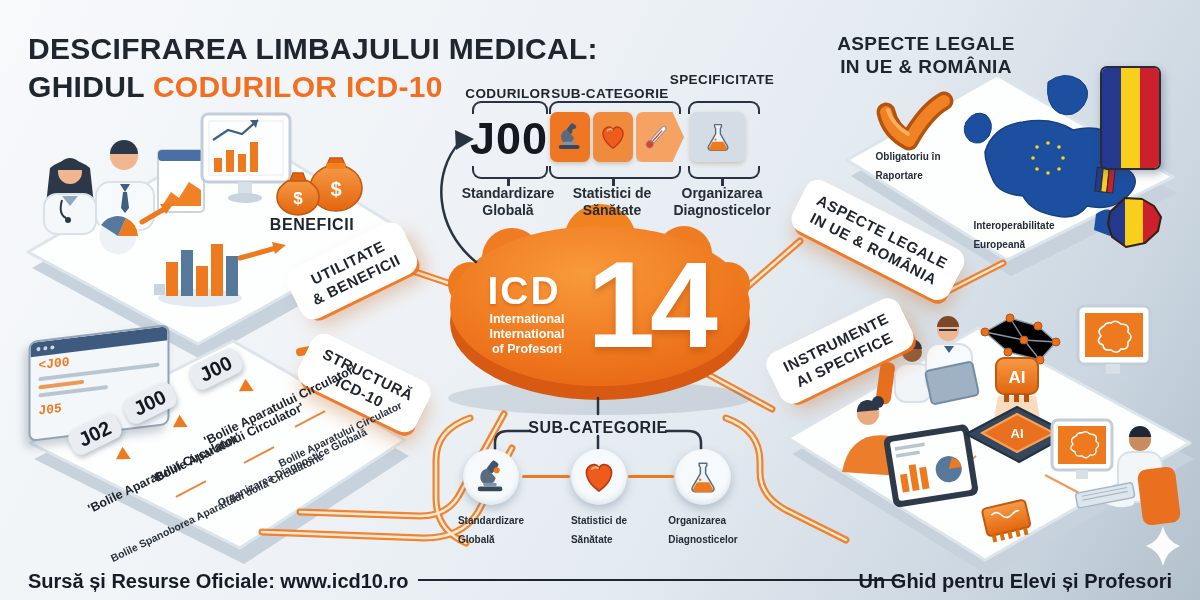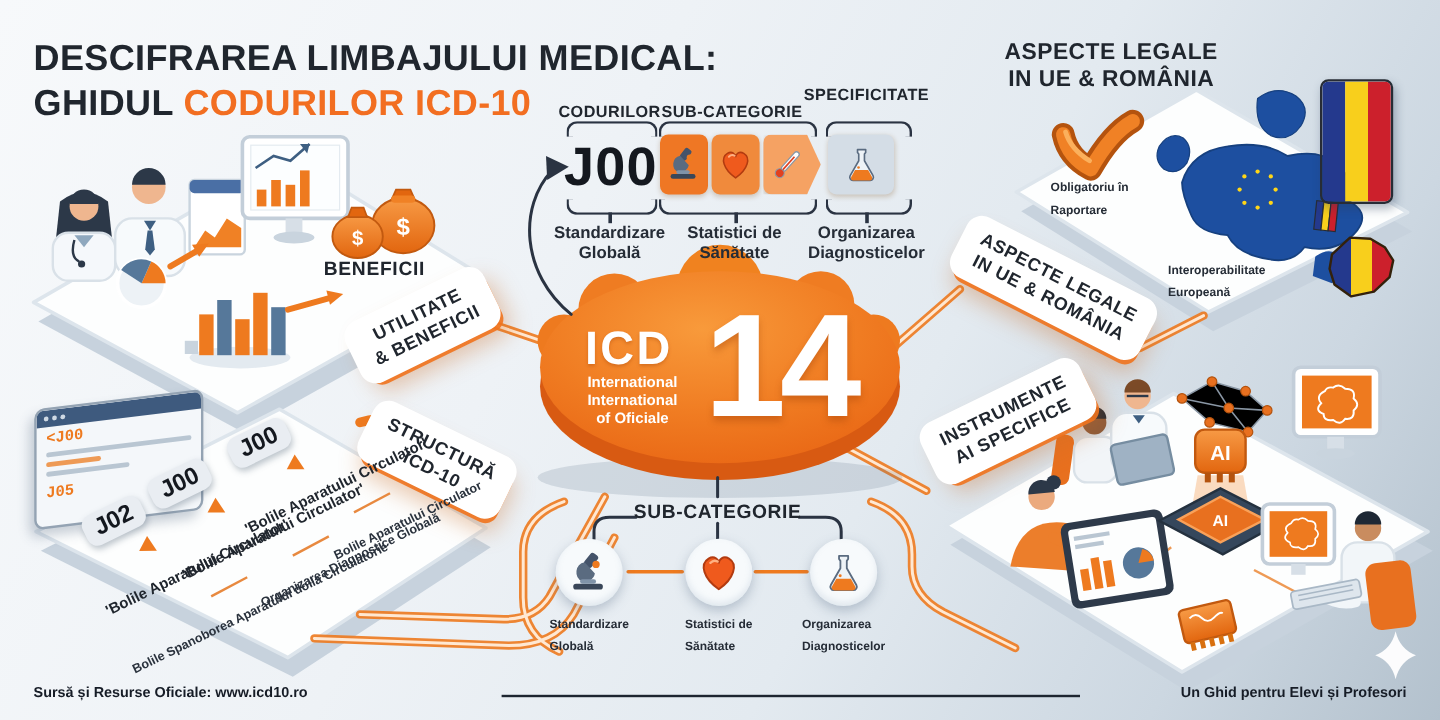--- a/index.html
+++ b/index.html
@@ -31,21 +31,21 @@
   .deco{font-size:16px;font-weight:900;letter-spacing:.6px;color:#20262e;white-space:nowrap;}
   .chip{background:#e9edf2;border-radius:9px;padding:2px 10px;font-size:20px;font-weight:900;color:#14181f;
     box-shadow:0 3px 5px rgba(70,90,110,.35);white-space:nowrap;}
   .slabel{font-size:12.5px;font-weight:800;line-height:14px;text-align:center;color:#20262e;white-space:nowrap;}
   .ssub{font-size:10.5px;font-weight:700;line-height:12px;text-align:center;color:#2a323d;white-space:nowrap;}
   .sdiv{width:2px;height:34px;background:#e8893f;}
   .oarrow{width:0;height:0;border-left:13px solid #ee7a1f;border-top:7px solid transparent;border-bottom:7px solid transparent;}
   .subhead{font-size:16px;font-weight:900;letter-spacing:.5px;color:#20262e;white-space:nowrap;}
   .circ{width:56px;height:56px;border-radius:50%;background:#f7fafc;box-shadow:0 4px 10px rgba(90,110,135,.35),inset 0 -3px 5px rgba(160,180,200,.25);display:flex;align-items:center;justify-content:center;}
   .oline{height:3px;background:#ee7a1f;border-radius:2px;}
-  .footer{font-size:12px;font-weight:600;color:#161c26;white-space:nowrap;}
+  .footer{font-size:20px;font-weight:600;color:#161c26;white-space:nowrap;}
   .footer b{font-weight:800;}
   .browser{width:138px;height:96px;background:#f4f7fa;border:2px solid #94a3b3;border-radius:8px;overflow:hidden;
     transform:rotate(-7deg) skewX(-7deg);box-shadow:-4px 6px 10px rgba(80,100,125,.3);}
   .browser .bar{height:14px;background:#3e5a7e;display:flex;align-items:center;gap:3px;padding:0 6px;}
   .browser .dot{width:4px;height:4px;border-radius:50%;background:#cfd9e4;}
   .codeline{font-family:"Liberation Mono",monospace;font-size:13px;font-weight:700;color:#ee7a1f;padding:2px 8px 0;}
   .grayline{height:4px;background:#b9c6d2;border-radius:2px;margin:4px 8px;}
   .grayline.o{background:#ee9a55;}
 </style>
 </head>
@@ -422,21 +422,21 @@
         <div style="background:#cc202c"></div>
     </div>
   </div>
 
   <div>
     <div class="abs ctr icd" style="left:524px;top:291px">ICD</div>
     <div class="abs ctr ten" style="left:650px;top:305px">14</div>
     <div class="abs ctr discsub" style="left:527px;top:334px">
       <div>International</div>
         <div>International</div>
-        <div>of Oficiale</div>
+        <div>of Profesori</div>
     </div>
   </div>
 
   <div class="abs ctr ribbon" style="left:352px;top:271px;transform:translate(-50%,-50%) rotate(-26deg)">
     <div>UTILITATE</div>
       <div>&amp; BENEFICII</div>
   </div>
   <div class="abs ctr ribbon" style="left:364px;top:383px;transform:translate(-50%,-50%) rotate(26deg)">
     <div>STRUCTURĂ</div>
       <div>ICD-10</div>

